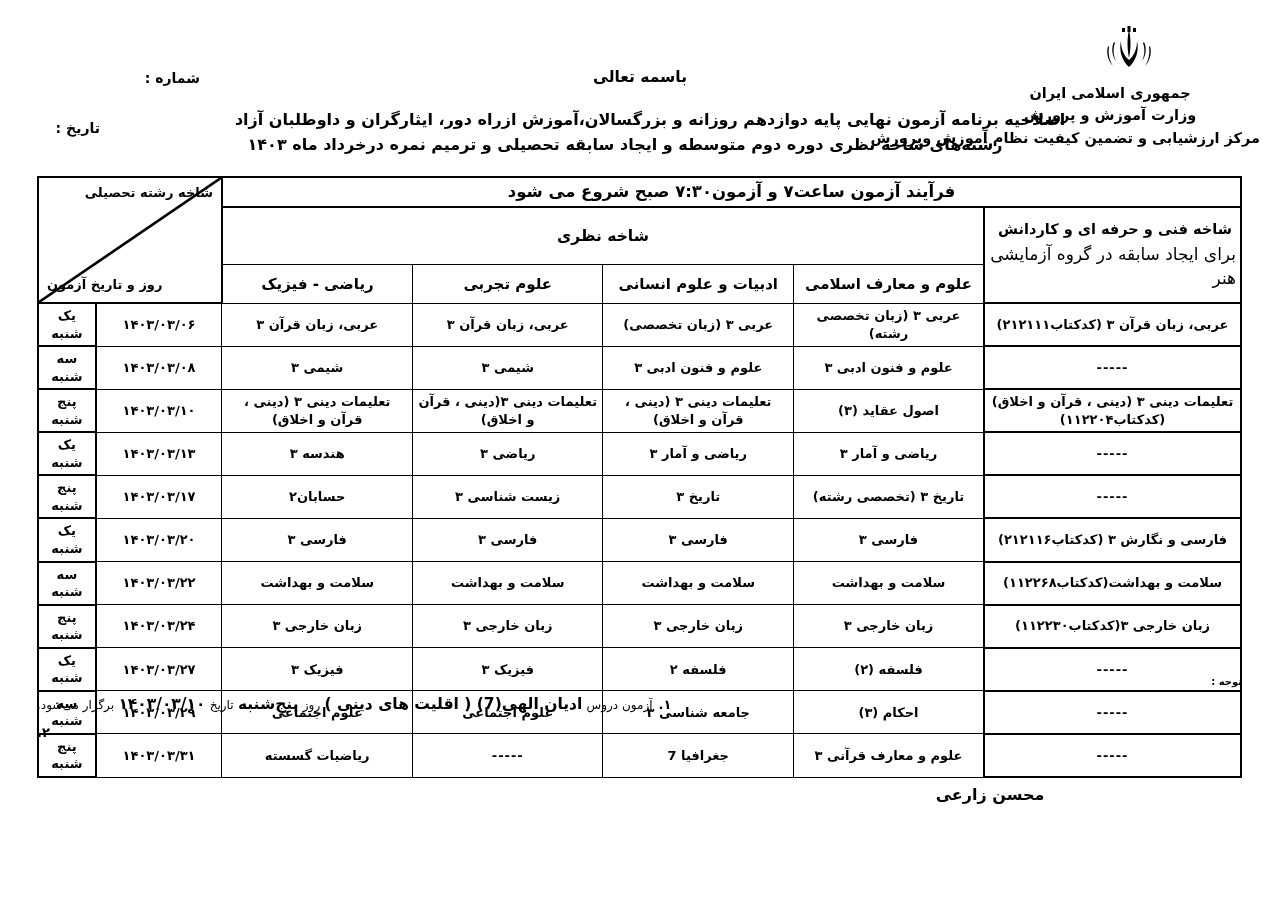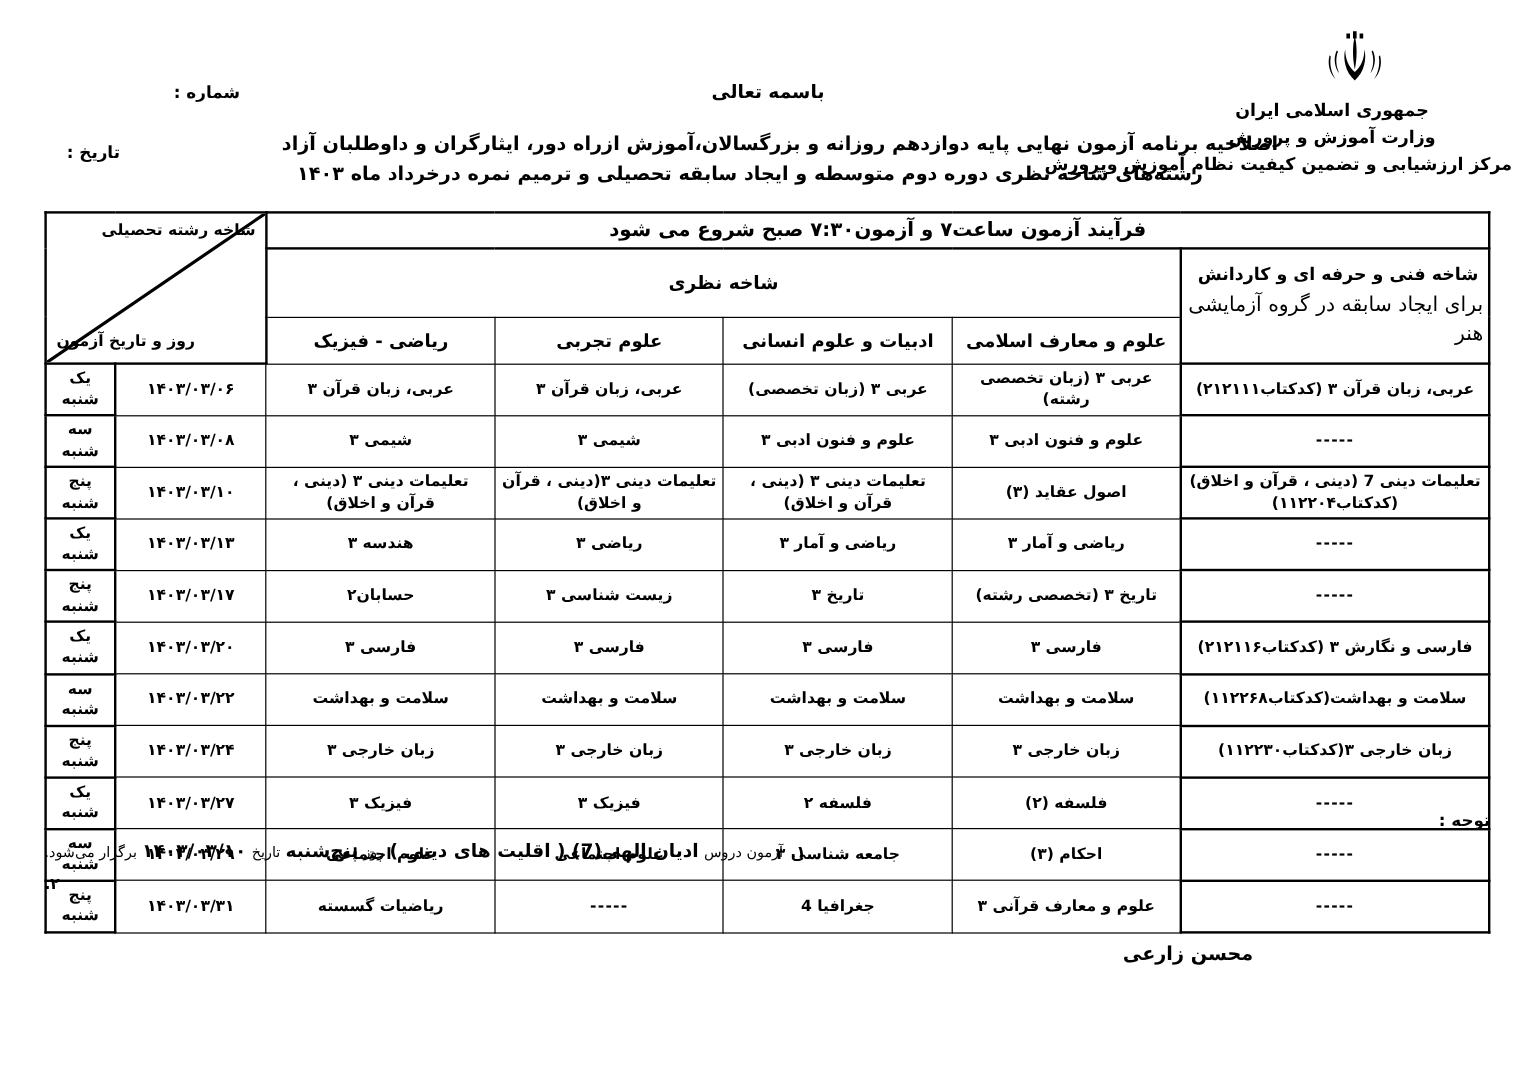--- a/index.html
+++ b/index.html
@@ -169,21 +169,21 @@
 
   
   .notes {
     position: absolute;
     top: 676px;
     right: 38px;
     width: 1205px;
     text-align: right;
   }
   .notes-title {
-    font-size: 14px;
+    font-size: 10px;
     font-weight: bold;
     margin-bottom: 8px;
   }
   .note-row {
     display: flex;
     flex-direction: row;
     justify-content: flex-end;
     align-items: baseline;
     gap: 6px;
     margin-bottom: 12px;
@@ -292,21 +292,21 @@
           <tr>
             <td class="outer dash">-----</td>
             <td>علوم و فنون ادبی ۳</td>
             <td>علوم و فنون ادبی ۳</td>
             <td>شیمی ۳</td>
             <td>شیمی ۳</td>
             <td>۱۴۰۳/۰۳/۰۸</td>
             <td class="outer">سه شنبه</td>
           </tr>
           <tr>
-            <td class="outer">تعلیمات دینی 7 (دینی ، قرآن و اخلاق)(کدکتاب۱۱۲۲۰۴)</td>
+            <td class="outer">تعلیمات دینی ۳ (دینی ، قرآن و اخلاق)(کدکتاب۱۱۲۲۰۴)</td>
             <td>اصول عقاید (۳)</td>
             <td>تعلیمات دینی ۳ (دینی ، قرآن و اخلاق)</td>
             <td>تعلیمات دینی ۳(دینی ، قرآن و اخلاق)</td>
             <td>تعلیمات دینی ۳ (دینی ، قرآن و اخلاق)</td>
             <td>۱۴۰۳/۰۳/۱۰</td>
             <td class="outer">پنج شنبه</td>
           </tr>
           <tr>
             <td class="outer dash">-----</td>
             <td>ریاضی و آمار ۳</td>
@@ -366,21 +366,21 @@
             <td>احکام (۳)</td>
             <td>جامعه شناسی ۳</td>
             <td>علوم اجتماعی</td>
             <td>علوم اجتماعی</td>
             <td>۱۴۰۳/۰۳/۲۹</td>
             <td class="outer">سه شنبه</td>
           </tr>
           <tr>
             <td class="outer dash">-----</td>
             <td>علوم و معارف قرآنی ۳</td>
-            <td>جغرافیا 4</td>
+            <td>جغرافیا 7</td>
             <td class="dash">-----</td>
             <td>ریاضیات گسسته</td>
             <td>۱۴۰۳/۰۳/۳۱</td>
             <td class="outer">پنج شنبه</td>
           </tr>
         </tbody>
     </table>
   </div>
 
   <div class="notes">

